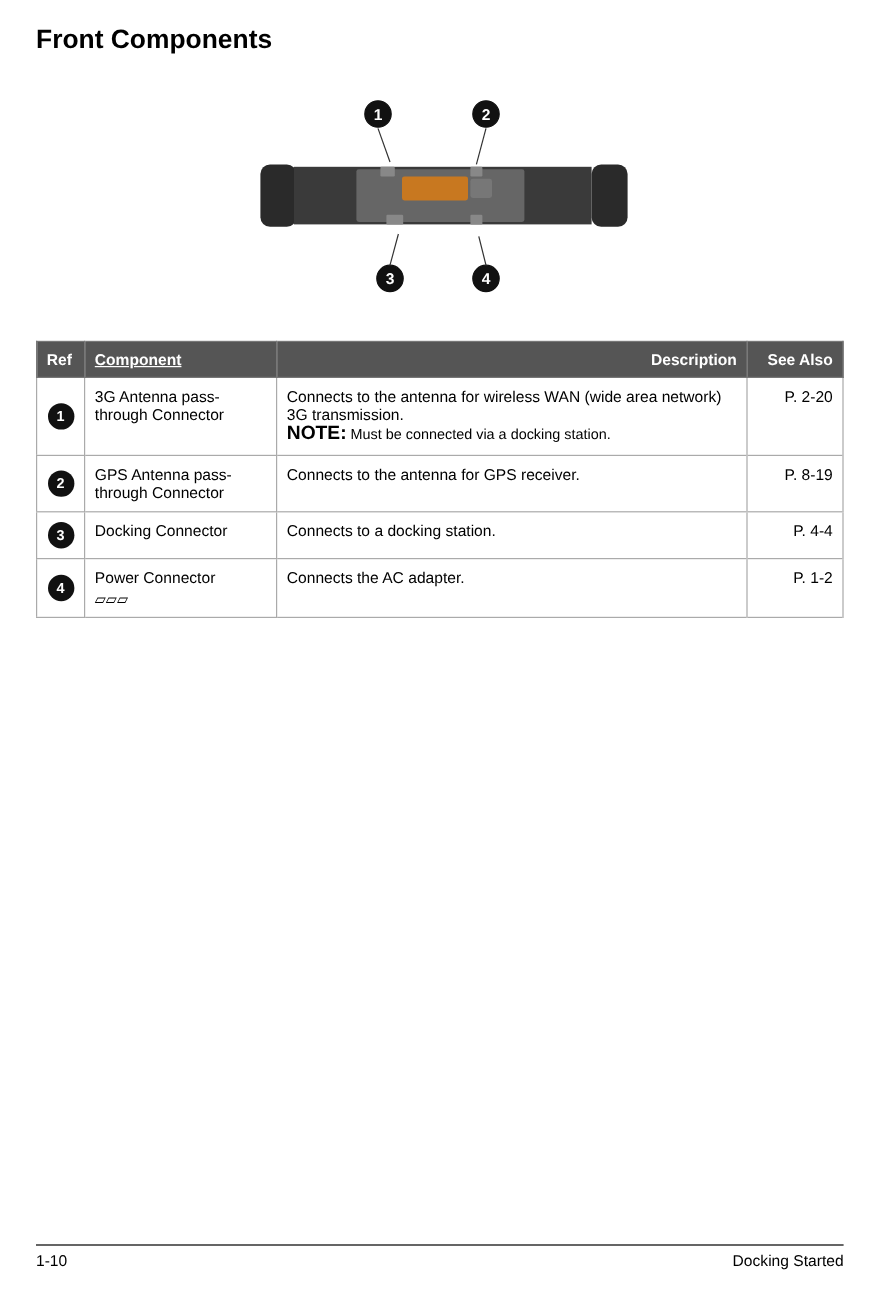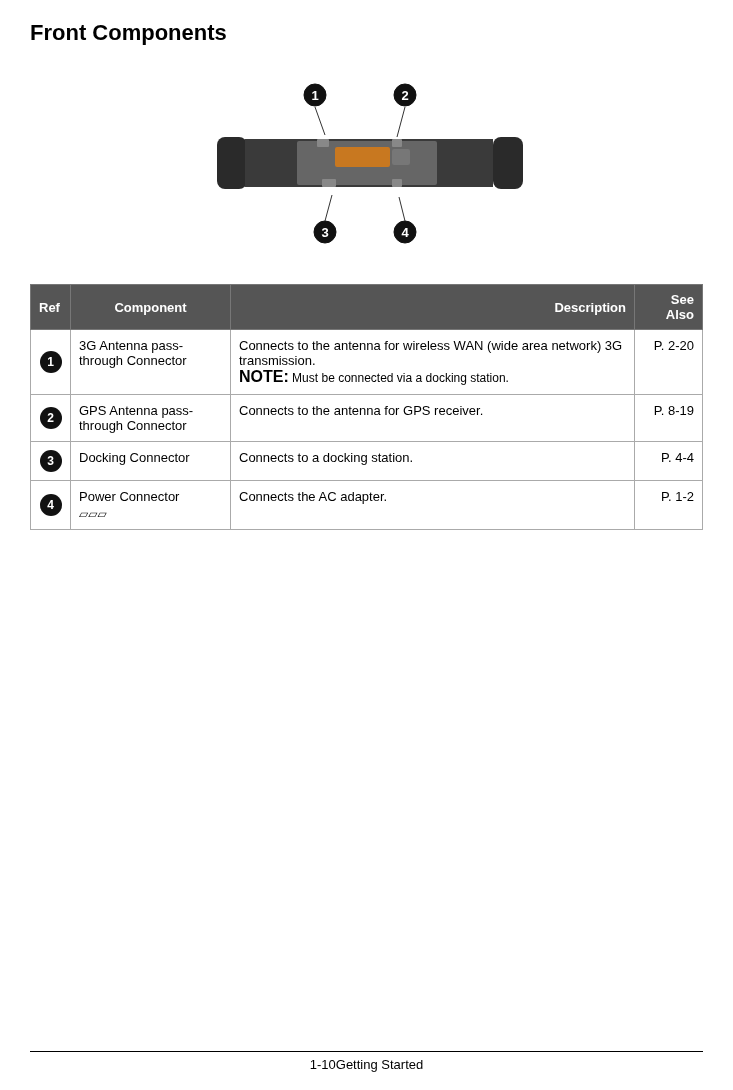--- a/index.html
+++ b/index.html
@@ -49,27 +49,28 @@
       font-size: 13px;
       border: 1px solid #777;
     }
 
     .components-table thead th.ref-col {
       width: 40px;
       text-align: left;
     }
     .components-table thead th.comp-col {
       width: 160px;
-      text-align: center;
+      text-align: left;
+      text-decoration: underline;
     }
     .components-table thead th.desc-col {
       text-align: right;
     }
     .components-table thead th.seealso-col {
-      width: 68px;
+      width: 80px;
       text-align: right;
     }
 
     .components-table tbody tr {
       border-bottom: 1px solid #aaa;
       vertical-align: top;
     }
 
     .components-table tbody td {
       padding: 8px 8px;
@@ -118,26 +119,26 @@
     
     .power-symbol {
       display: inline-block;
       font-size: 12px;
       margin-top: 3px;
     }
 
     
     .page-footer {
       position: absolute;
-      bottom: 18px;
+      bottom: 32px;
       left: 30px;
       right: 30px;
       border-top: 1px solid #000;
       display: flex;
-      justify-content: center;
+      justify-content: space-between;
       padding-top: 5px;
       font-size: 13px;
     }
   </style>
 </head>
 <body>
 
 <h1 class="page-title">Front Components</h1>
 
 <div class="device-illustration">
@@ -248,14 +249,14 @@
       <td>
         <span>Connects the AC adapter.</span>
       </td>
       <td class="see-also-cell">P. 1-2</td>
     </tr>
   </tbody>
 </table>
 
 <div class="page-footer">
   <span>1-10</span>
-  <span>Getting Started</span>
+  <span>Docking Started</span>
 </div>
 
 </body></html>

